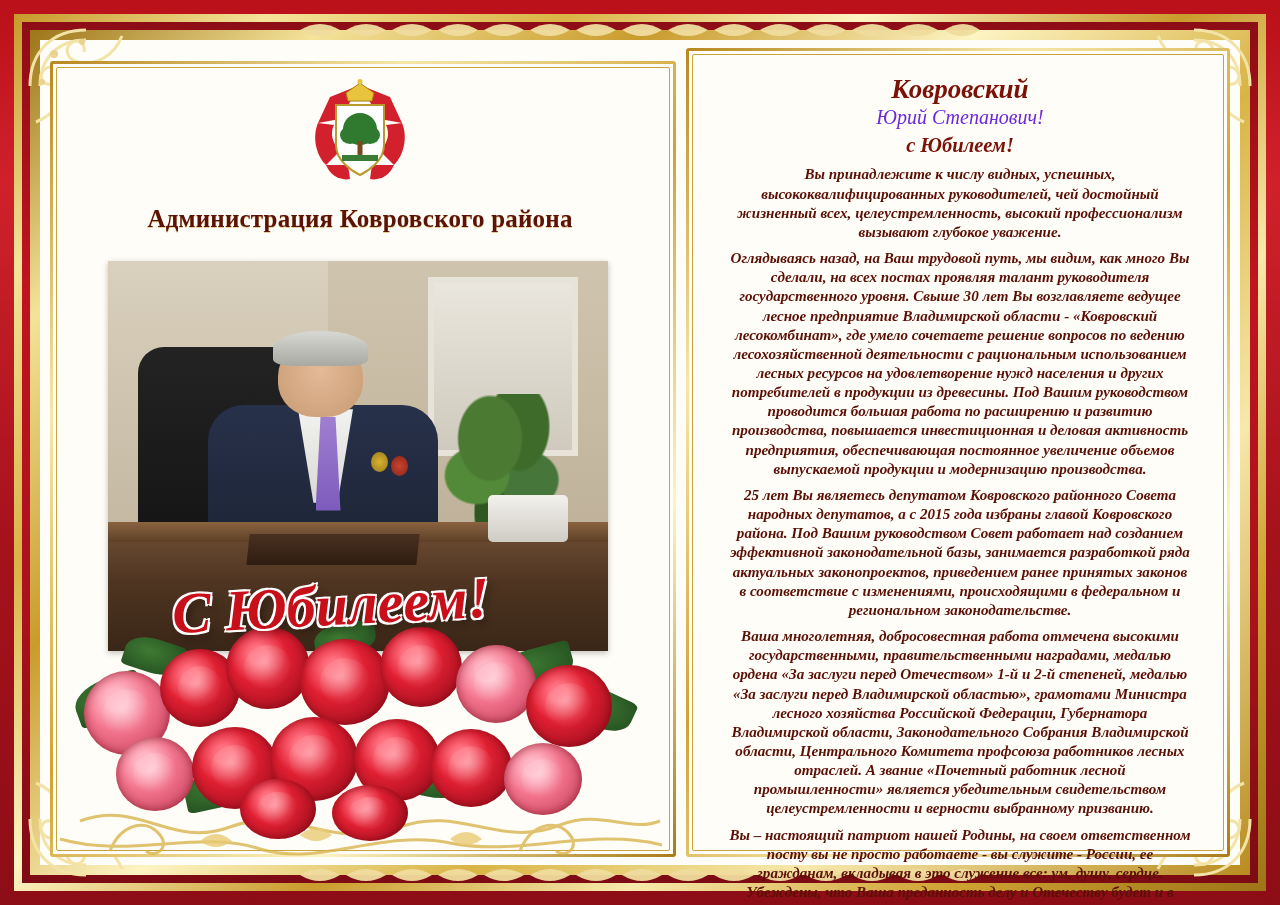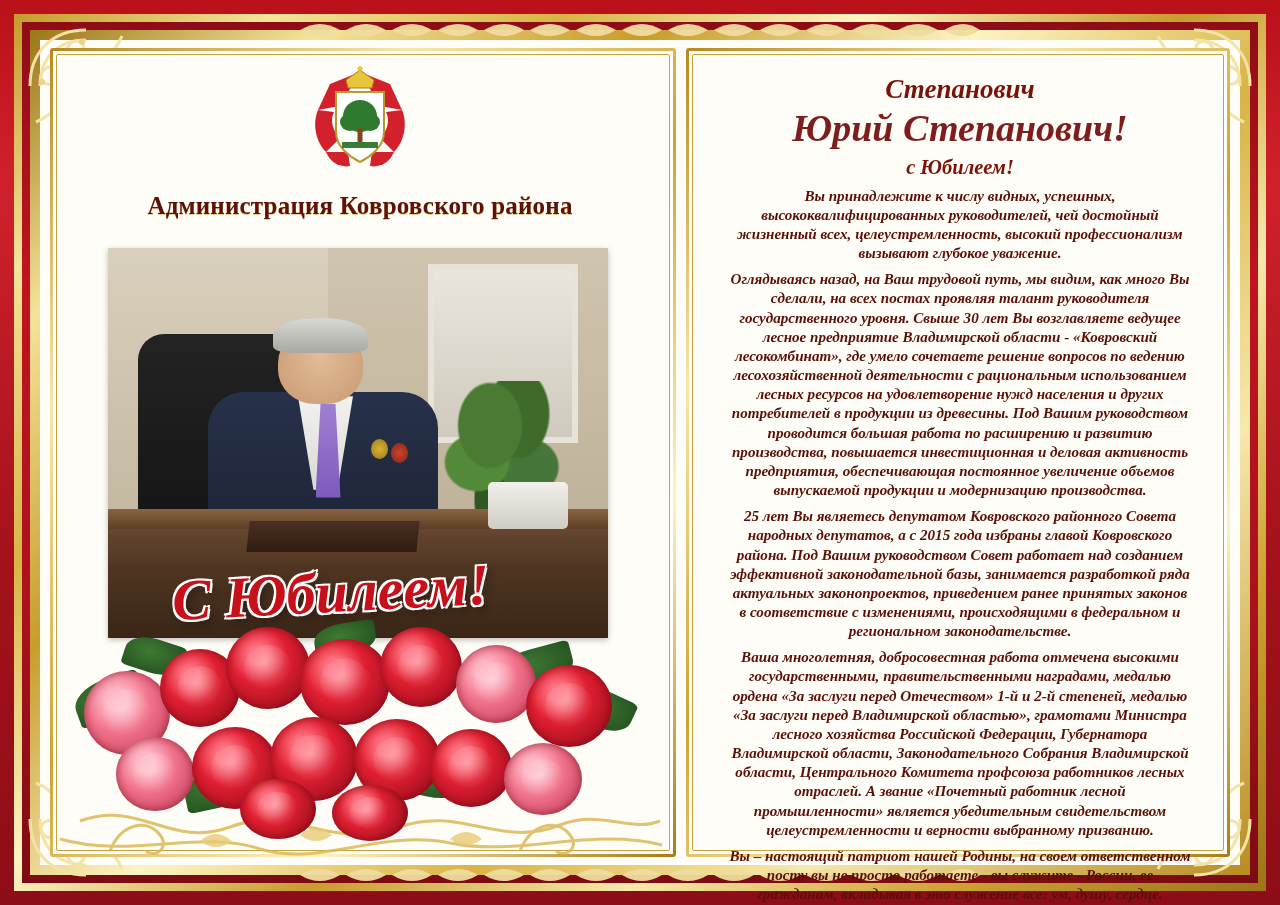--- a/index.html
+++ b/index.html
@@ -74,20 +74,21 @@
   
   .columns {
     position: absolute;
     top: 40px; left: 40px; right: 40px; bottom: 40px;
     display: flex;
   }
   .col-left {
     position: relative;
     width: 640px;
     flex: 0 0 640px;
+    margin-top: 13px;
   }
   .col-right {
     position: relative;
     flex: 1 1 auto;
   }
 
   
   .left-inner-frame {
     position: absolute;
     top: 8px; left: 10px; right: 4px; bottom: 8px;
@@ -316,23 +317,23 @@
     text-align:center;
     font-style: italic;
     font-weight: bold;
     font-size: 27px;
     color: #7a1208;
     line-height: 1.18;
   }
   .greet-2 {
     text-align:center;
     font-style: italic;
-    font-weight: bold;
-    font-size: 38px;
-    color: #7f1d1d;
+    font-weight: normal;
+    font-size: 20px;
+    color: #6d28d9;
     line-height: 1.18;
   }
   .greet-3 {
     text-align:center;
     font-style: italic;
     font-weight: bold;
     font-size: 20.5px;
     color: #7a1208;
     line-height: 1.22;
     margin-top: 4px;
@@ -526,21 +527,21 @@
         <div class="rose" style="left:176px;top:170px;width:76px;height:60px"></div>
         <div class="rose" style="left:268px;top:176px;width:76px;height:56px"></div>
       </div>
     </div>
 
     <div class="col-right">
       <div class="right-inner-frame"></div>
       <div class="right-inner-frame2"></div>
 
       <div class="letter">
-        <div class="greet-1">Степанович</div>
+        <div class="greet-1">Ковровский</div>
         <div class="greet-2">Юрий Степанович!</div>
         <div class="greet-3">с Юбилеем!</div>
 
         <div class="body-par">Вы принадлежите к числу видных, успешных, высококвалифицированных руководителей, чей достойный жизненный всех, целеустремленность, высокий профессионализм вызывают глубокое уважение.</div>
         <div class="body-par">Оглядываясь назад, на Ваш трудовой путь, мы видим, как много Вы сделали, на всех постах проявляя талант руководителя государственного уровня. Свыше 30 лет Вы возглавляете ведущее лесное предприятие Владимирской области - «Ковровский лесокомбинат», где умело сочетаете решение вопросов по ведению лесохозяйственной деятельности с рациональным использованием лесных ресурсов на удовлетворение нужд населения и других потребителей в продукции из древесины. Под Вашим руководством проводится большая работа по расширению и развитию производства, повышается инвестиционная и деловая активность предприятия, обеспечивающая постоянное увеличение объемов выпускаемой продукции и модернизацию производства.</div>
         <div class="body-par">25 лет Вы являетесь депутатом Ковровского районного Совета народных депутатов, а с 2015 года избраны главой Ковровского района. Под Вашим руководством Совет работает над созданием эффективной законодательной базы, занимается разработкой ряда актуальных законопроектов, приведением ранее принятых законов в соответствие с изменениями, происходящими в федеральном и региональном законодательстве.</div>
         <div class="body-par">Ваша многолетняя, добросовестная работа отмечена высокими государственными, правительственными наградами, медалью ордена «За заслуги перед Отечеством» 1-й и 2-й степеней, медалью «За заслуги перед Владимирской областью», грамотами Министра лесного хозяйства Российской Федерации, Губернатора Владимирской области, Законодательного Собрания Владимирской области, Центрального Комитета профсоюза работников лесных отраслей. А звание «Почетный работник лесной промышленности» является убедительным свидетельством целеустремленности и верности выбранному призванию.</div>
         <div class="body-par">Вы – настоящий патриот нашей Родины, на своем ответственном посту вы не просто работаете - вы служите - России, ее гражданам, вкладывая в это служение все: ум, душу, сердце. Убеждены, что Ваша преданность делу и Отечеству будет и в дальнейшем верным помощником в Вашей ответственной и многотрудной деятельности.</div>
 
       </div>

